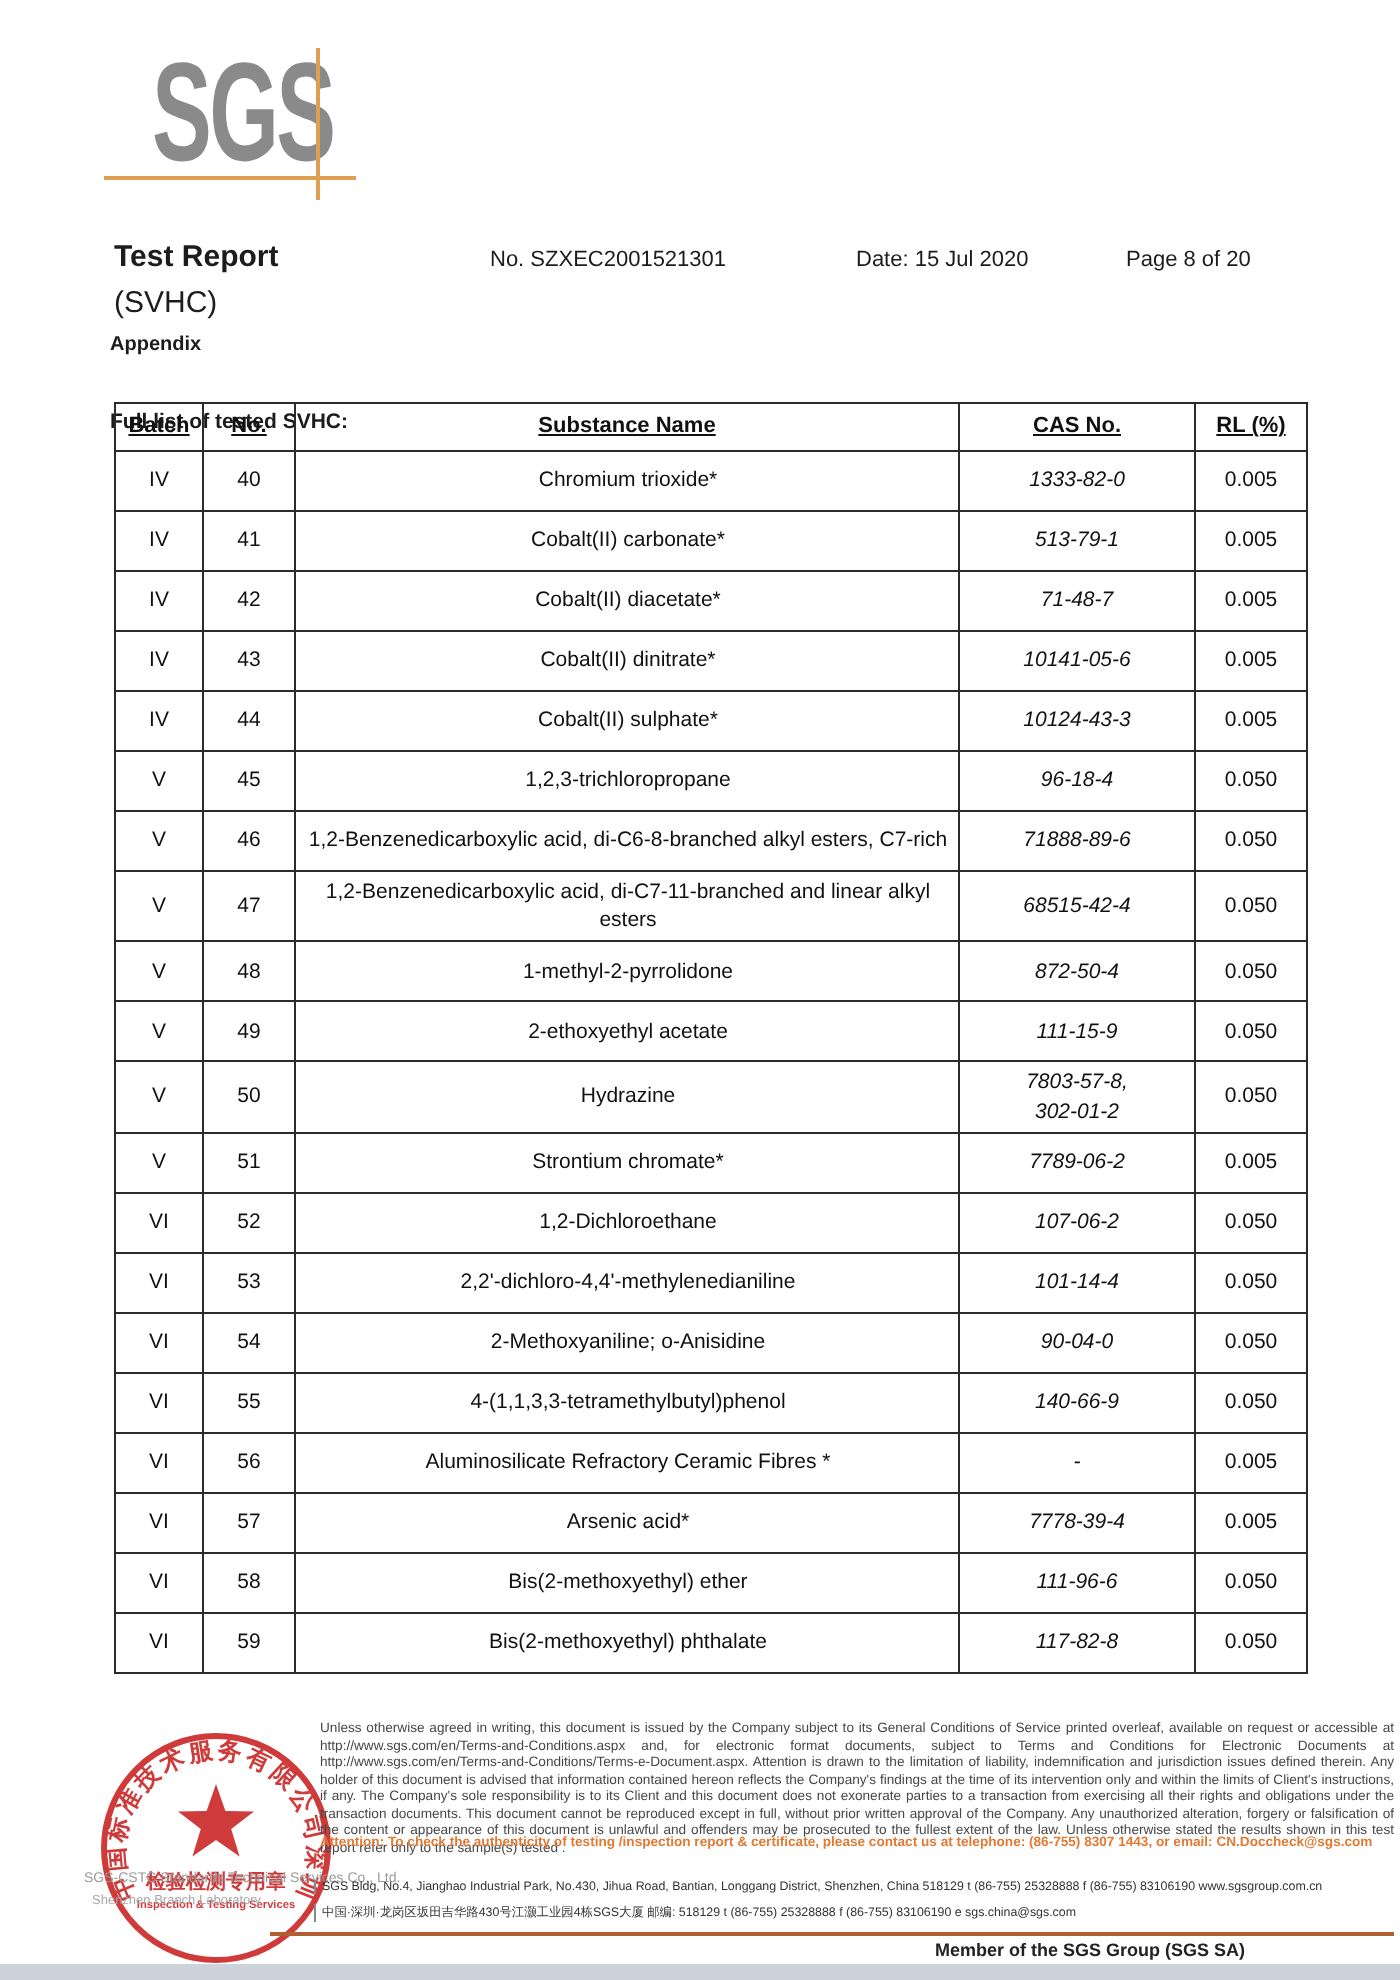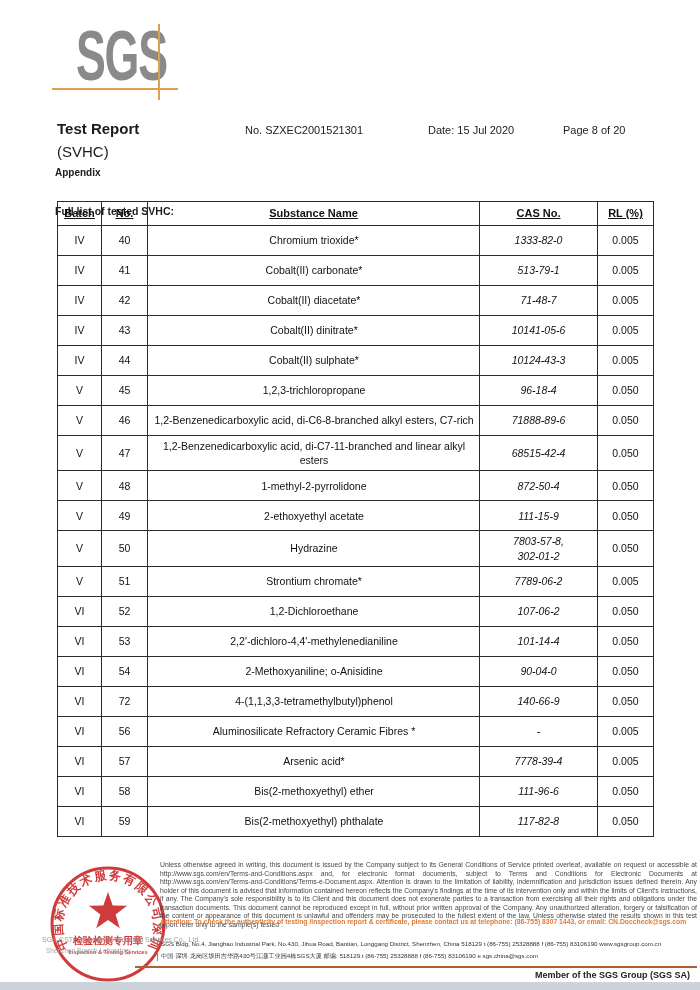--- a/index.html
+++ b/index.html
@@ -40,21 +40,21 @@
     color:#474747;text-align:justify;}
   .attention{left:160px;top:918px;width:537px;font-size:6.8px;line-height:8.5px;
     color:var(--attention-orange);font-weight:bold;}
   .addr{left:157px;width:540px;font-size:6.2px;color:#333;border-left:1px solid #888;
     padding-left:3px;white-space:nowrap;overflow:hidden;}
   .addr1{top:940px;}
   .addr2{top:952px;}
   .company-line1{left:42px;top:936px;font-size:7px;color:#9a9a9a;white-space:nowrap;}
   .company-line2{left:46px;top:947px;font-size:6.5px;color:#a8a8a8;white-space:nowrap;}
   .footer-line{left:135px;top:966px;width:562px;height:2px;background:var(--footer-rule);}
-  .member{left:400px;top:970px;width:290px;text-align:right;font-size:9px;font-weight:bold;color:#222;}
+  .member{left:400px;top:970px;width:290px;text-align:center;font-size:9px;font-weight:bold;color:#222;}
   .bottom-band{left:0;top:982px;width:700px;height:8px;background:var(--band-gray);}
 
   .stamp{left:48px;top:864px;width:120px;height:120px;opacity:0.92;}
 </style>
 </head>
 <body>
 
 <div class="abs logo-text">SGS</div>
 <div class="abs logo-hline"></div>
 <div class="abs logo-vline"></div>
@@ -187,21 +187,21 @@
       </tr>
       <tr>
         <td>VI</td>
         <td>54</td>
         <td class="sub">2-Methoxyaniline; o-Anisidine</td>
         <td class="cas">90-04-0</td>
         <td>0.050</td>
       </tr>
       <tr>
         <td>VI</td>
-        <td>72</td>
+        <td>55</td>
         <td class="sub">4-(1,1,3,3-tetramethylbutyl)phenol</td>
         <td class="cas">140-66-9</td>
         <td>0.050</td>
       </tr>
       <tr>
         <td>VI</td>
         <td>56</td>
         <td class="sub">Aluminosilicate Refractory Ceramic Fibres *</td>
         <td class="cas">-</td>
         <td>0.005</td>

